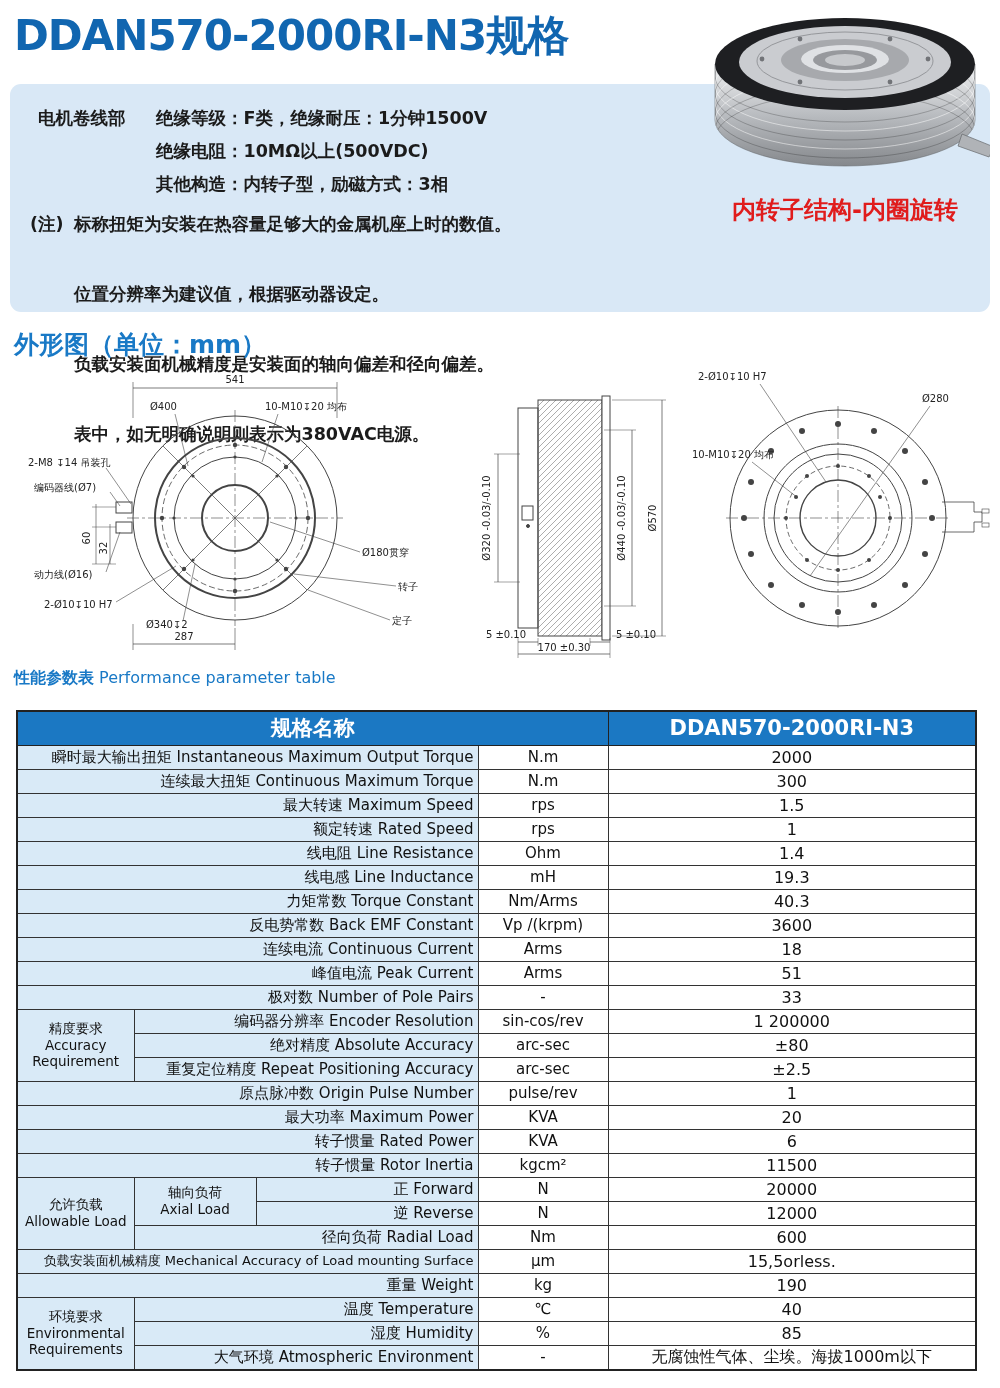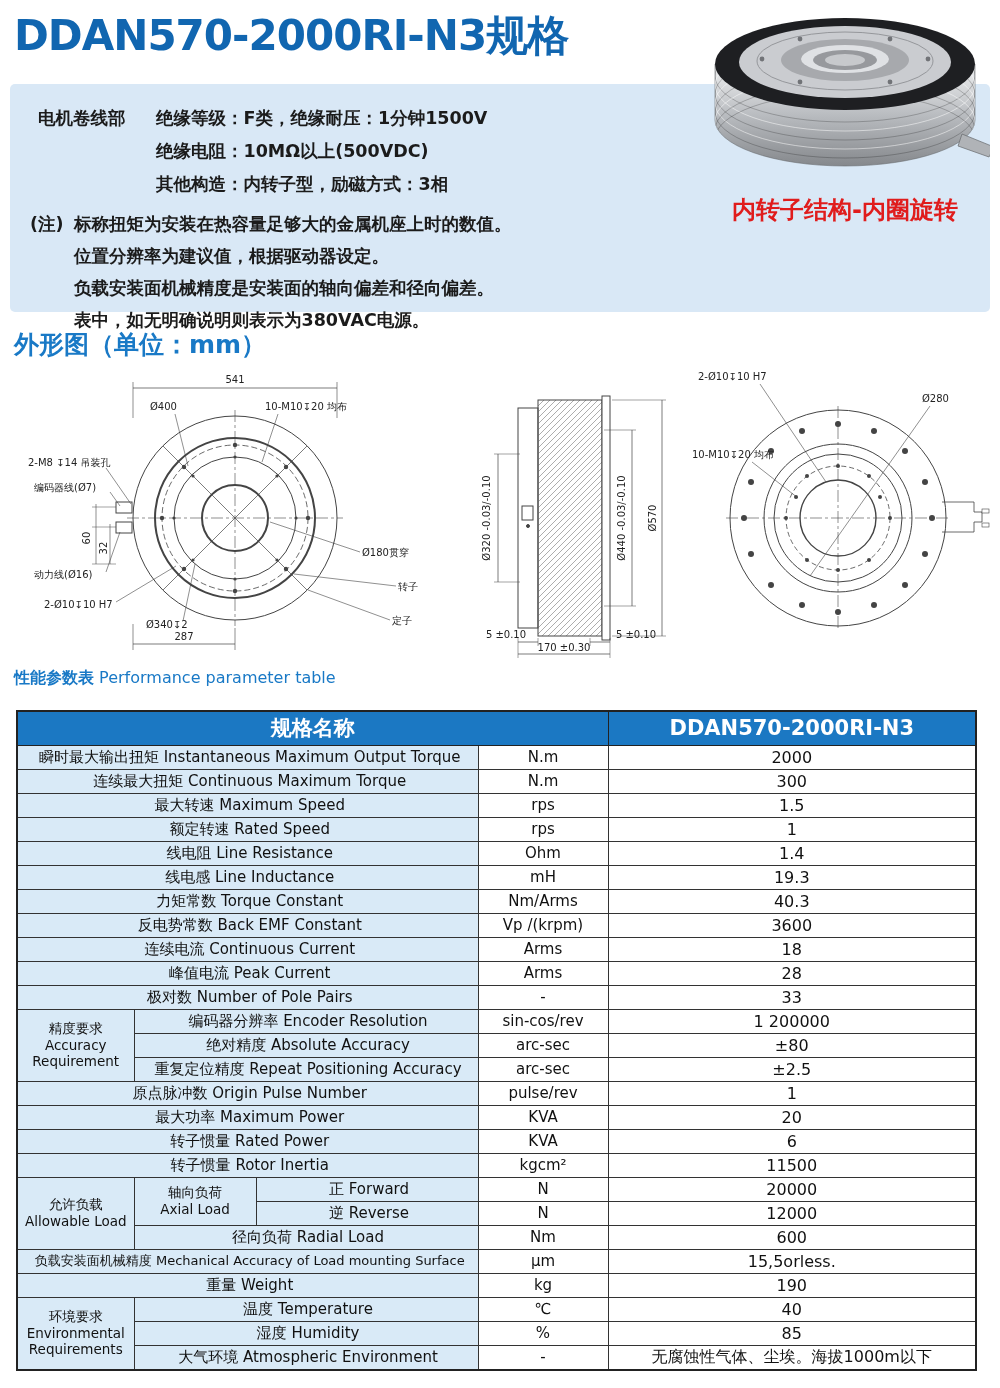--- a/index.html
+++ b/index.html
@@ -4,26 +4,26 @@
 <style>
   * { box-sizing: border-box; margin: 0; padding: 0; }
   html,body { width:1000px; height:1388px; background:#fff;
     font-family:"DejaVu Sans","Liberation Sans",sans-serif; position:relative; }
   .abs { position:absolute; }
 
   .page-title { left:14px; top:8px; font-size:42px; font-weight:bold;
     color:#1166b0; letter-spacing:-1px; }
 
   .info-box { left:10px; top:84px; width:980px; height:228px;
-    background:#d9e8f6; border-radius:5px; }
+    background:#d9e8f6; border-radius:11px; }
   .winding { position:absolute; left:28px; top:22px; font-size:17.5px; color:#1b1b1b;
     display:grid; grid-template-columns:118px auto; row-gap:9px; font-weight:bold; }
   .note { position:absolute; left:20px; top:128px; font-size:17.5px; color:#1b1b1b;
     display:grid; grid-template-columns:44px auto; row-gap:8px; font-weight:bold; }
-  .note .cont { grid-column:2; }
+  .note .cont { grid-column:2;margin-top:38px; }
 
   .photo { left:700px; top:2px; width:290px; height:188px; }
   .product-caption { left:700px; top:194px; width:290px; text-align:center;
     color:#e01c1c; font-weight:bold; font-size:24px; }
 
   .section-heading { left:14px; top:328px; font-size:25px; font-weight:bold; color:#1979c6; }
   .perf-heading { left:14px; top:668px; font-size:16px; color:#1979c6; }
   .perf-heading .zh { font-weight:bold; }
 
   .drawings { left:10px; top:366px; width:980px; height:296px; display:flex;
@@ -31,21 +31,21 @@
   svg text { font-family:"DejaVu Sans",sans-serif; fill:#222; }
   .dwg-label { font-size:10px; }
   .dwg-dim { font-size:10px; }
 
   table.spec { left:16px; top:710px; width:959px; border-collapse:collapse;
     table-layout:fixed; position:absolute; border:2px solid #222; }
   table.spec th { background:#1b78c3; color:#fff; font-size:21px; font-weight:bold;
     height:34px; border:1px solid #222; }
   table.spec td { border:1px solid #333; height:24px; text-align:center;
     font-size:15px; color:#111; background:#fff; padding:1px 4px; overflow:hidden; }
-  table.spec td.lb { text-align:center; padding-left:8px; background:#d9eaf7; }
+  table.spec td.lb { text-align:right; padding-left:8px; background:#d9eaf7; }
   table.spec td.gp { background:#d9eaf7; white-space:pre-line; font-size:13.5px;
     line-height:1.25; text-align:center;margin-left:48px; }
   table.spec td.sm { font-size:13px; white-space:nowrap; }
   table.spec td.va { font-size:16px; }
 </style>
 </head>
 <body>
 
 <div class="abs page-title">DDAN570-2000RI-N3规格</div>
 
@@ -335,21 +335,21 @@
         <td class="va">3600</td>
       </tr>
       <tr>
         <td colspan="3" class="lb">连续电流 Continuous Current</td>
         <td>Arms</td>
         <td class="va">18</td>
       </tr>
       <tr>
         <td colspan="3" class="lb">峰值电流 Peak Current</td>
         <td>Arms</td>
-        <td class="va">28</td>
+        <td class="va">51</td>
       </tr>
       <tr>
         <td colspan="3" class="lb">极对数 Number of Pole Pairs</td>
         <td>-</td>
         <td class="va">33</td>
       </tr>
       <tr>
         <td rowspan="3" class="gp">精度要求
 Accuracy
 Requirement</td>

